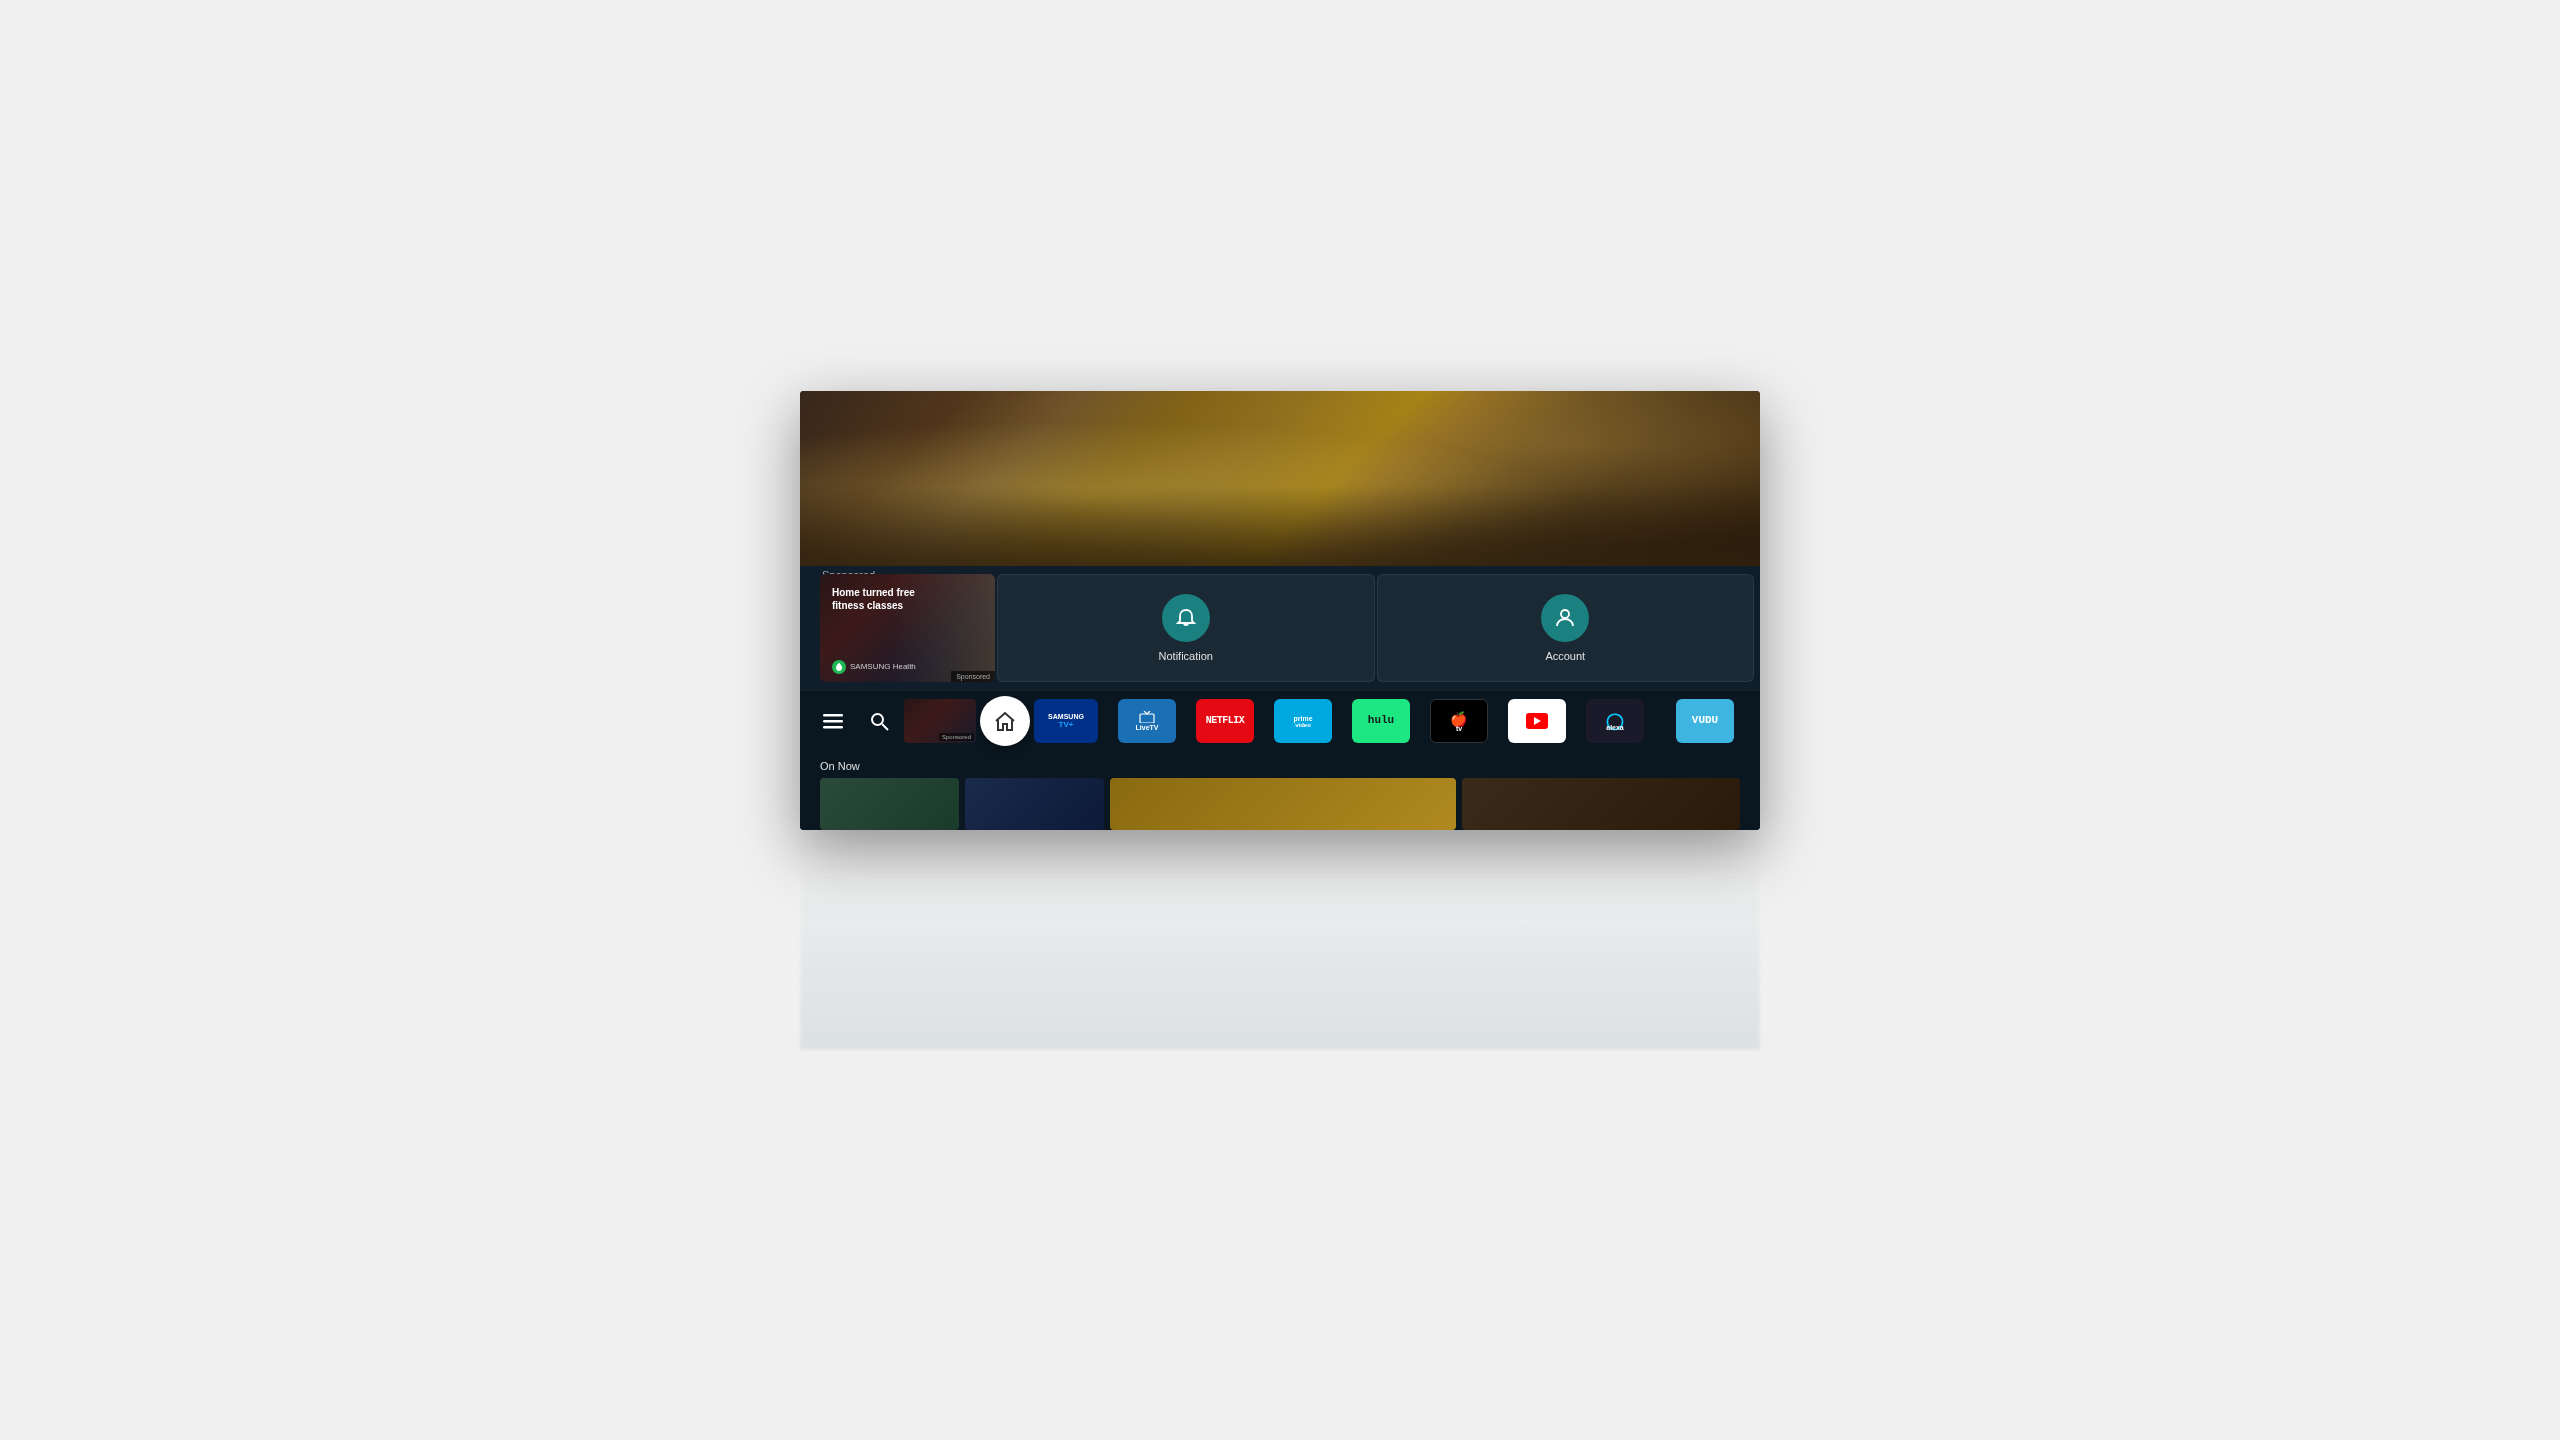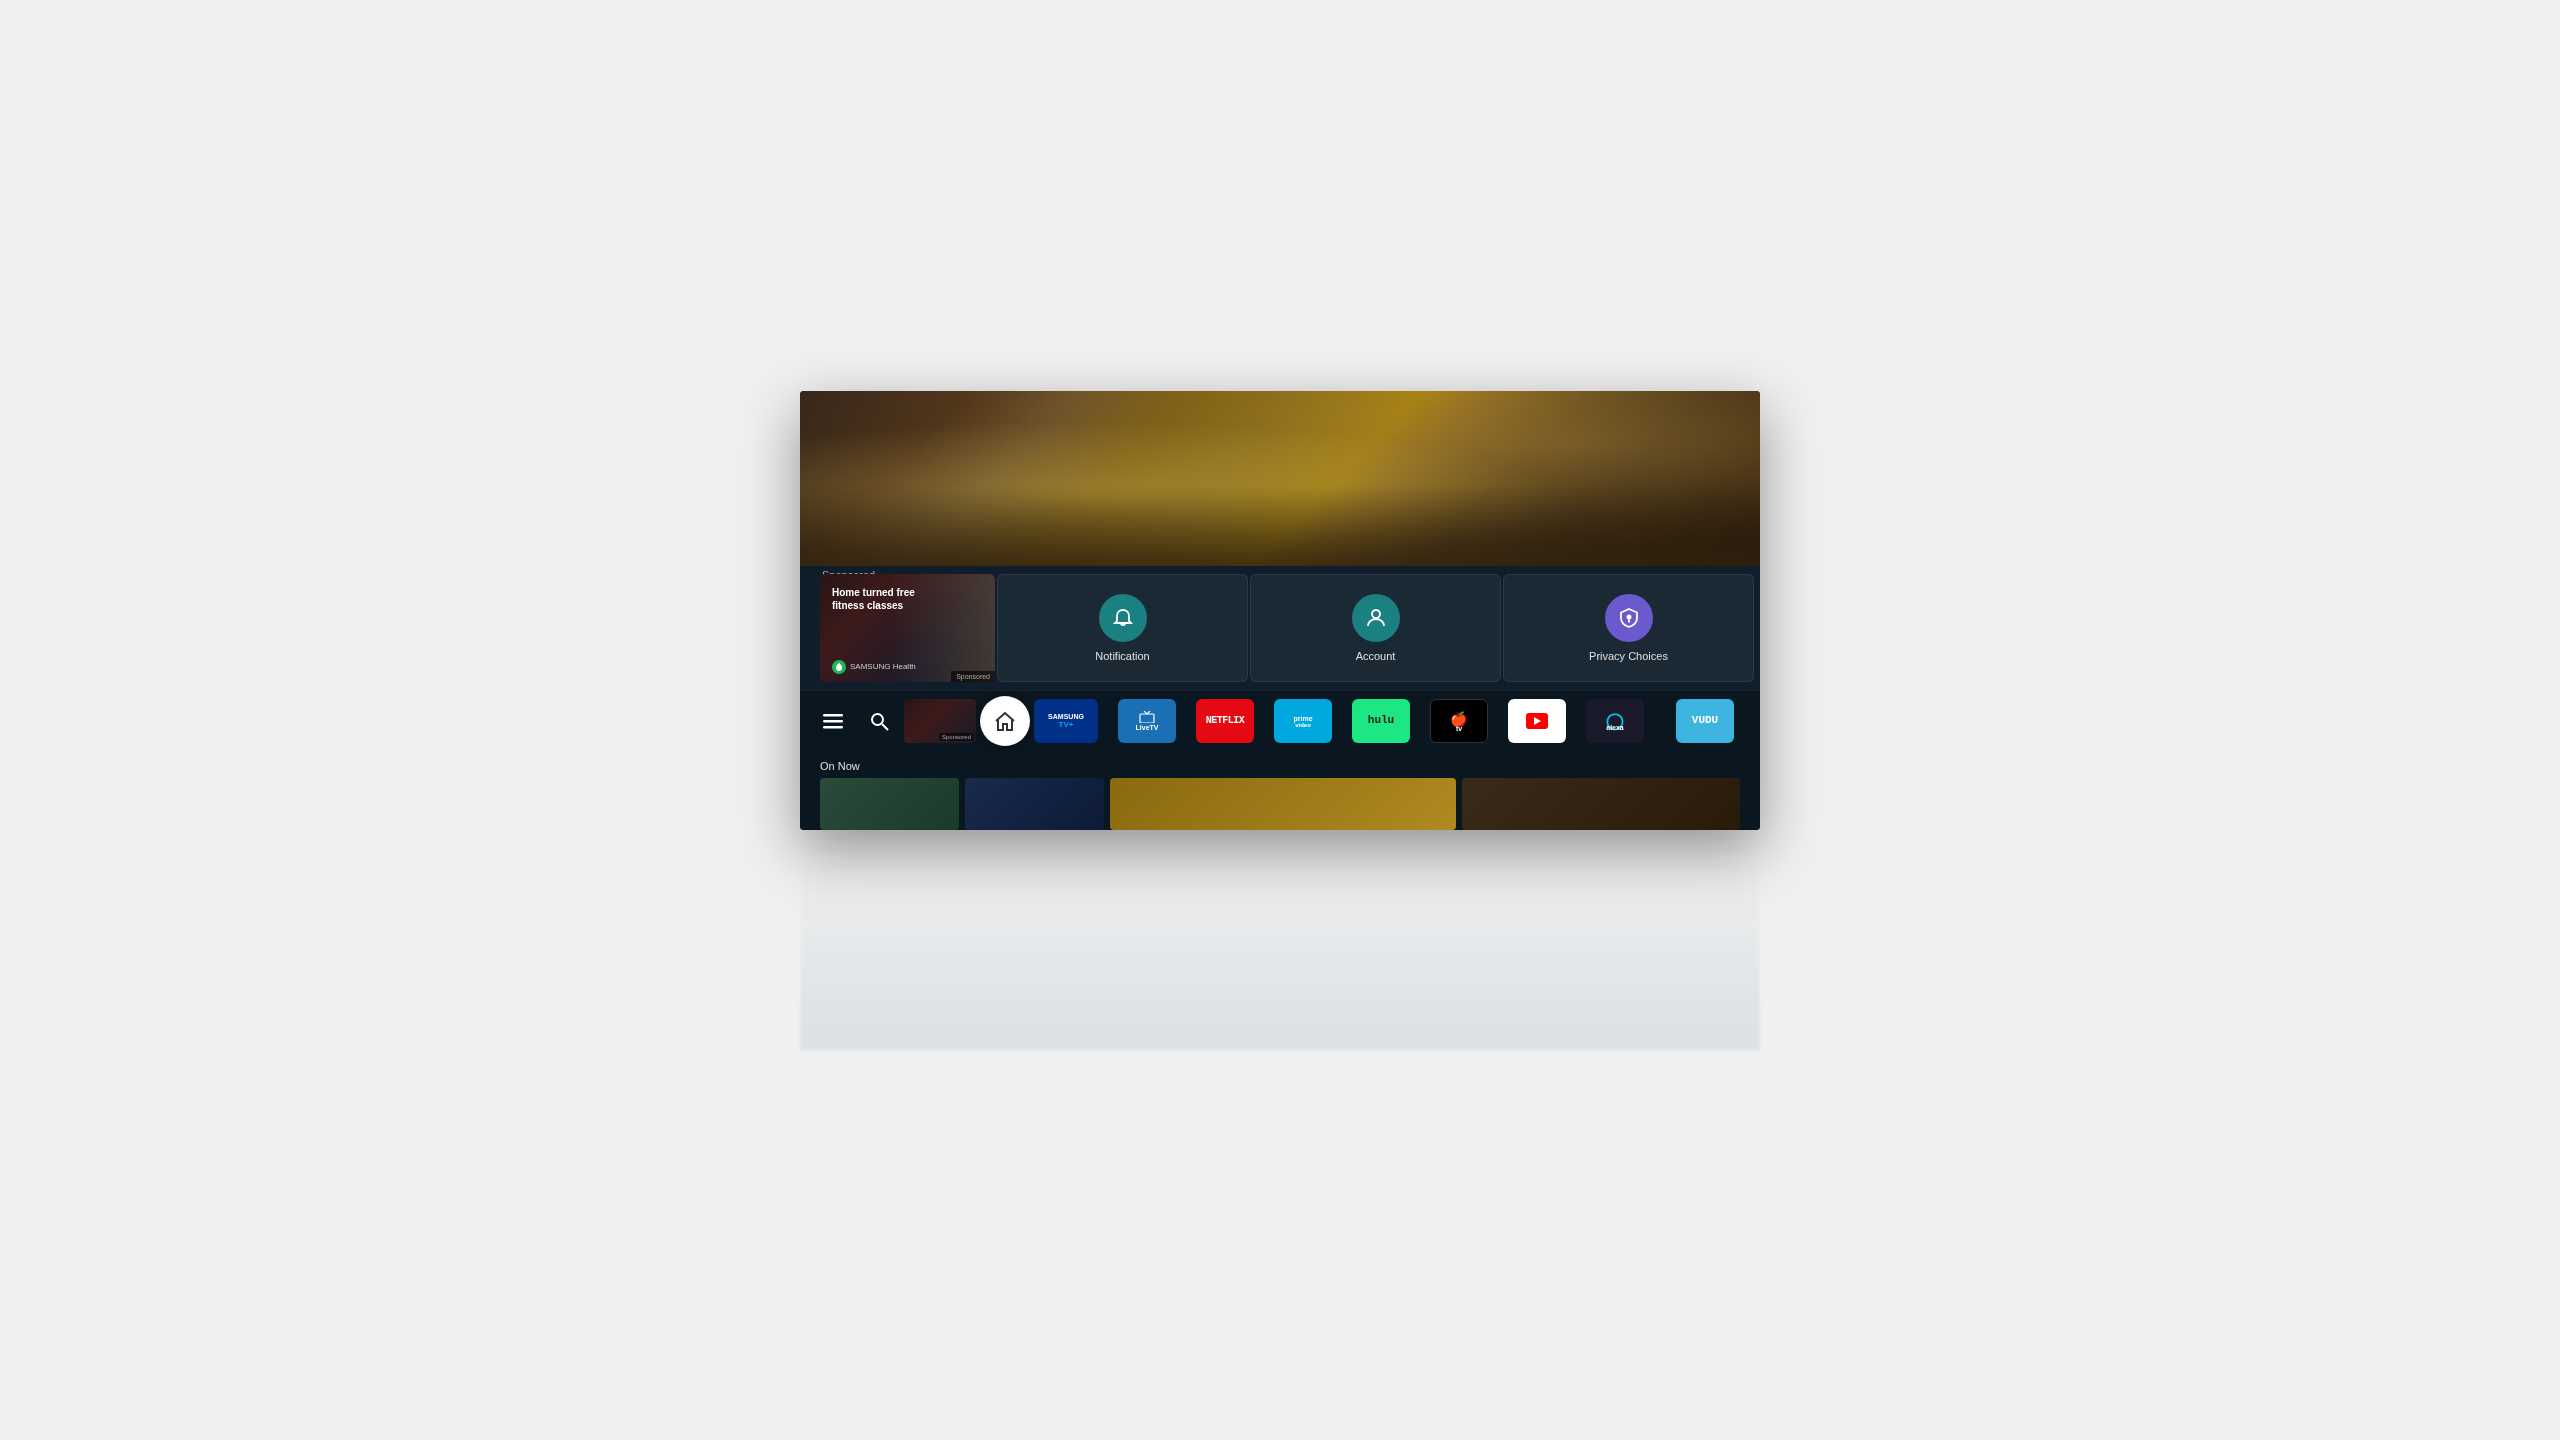--- a/index.html
+++ b/index.html
@@ -375,30 +375,20 @@
       <div class="icon-card">
         <div class="icon-circle teal">
           <svg class="svg-icon" viewBox="0 0 24 24" fill="none" stroke="white" stroke-width="1.8">
             <circle cx="12" cy="8" r="4"></circle>
             <path d="M4 20 C4 16 7.5 13 12 13 C16.5 13 20 16 20 20"></path>
           </svg>
         </div>
         <span class="icon-label">Account</span>
       </div>
 
-      <div class="icon-card">
-        <div class="icon-circle purple">
-          <svg class="svg-icon" viewBox="0 0 24 24" fill="none" stroke="white" stroke-width="1.8">
-            <path d="M12 3 L20 6.5 L20 12 C20 16 16.5 19.5 12 21 C7.5 19.5 4 16 4 12 L4 6.5 Z"></path>
-            <circle cx="12" cy="11" r="2.5" fill="white" stroke="none"></circle>
-            <path d="M12 13.5 L12 16.5" stroke="white" stroke-width="2"></path>
-          </svg>
-        </div>
-        <span class="icon-label">Privacy Choices</span>
-      </div>
 
     </div>
 
     <div class="app-bar">
 
       <div class="nav-icon-btn">
         <svg width="20" height="20" viewBox="0 0 20 20" fill="white">
           <rect y="3" width="20" height="2.5" rx="1.2"></rect>
           <rect y="9" width="20" height="2.5" rx="1.2"></rect>
           <rect y="15" width="20" height="2.5" rx="1.2"></rect>

